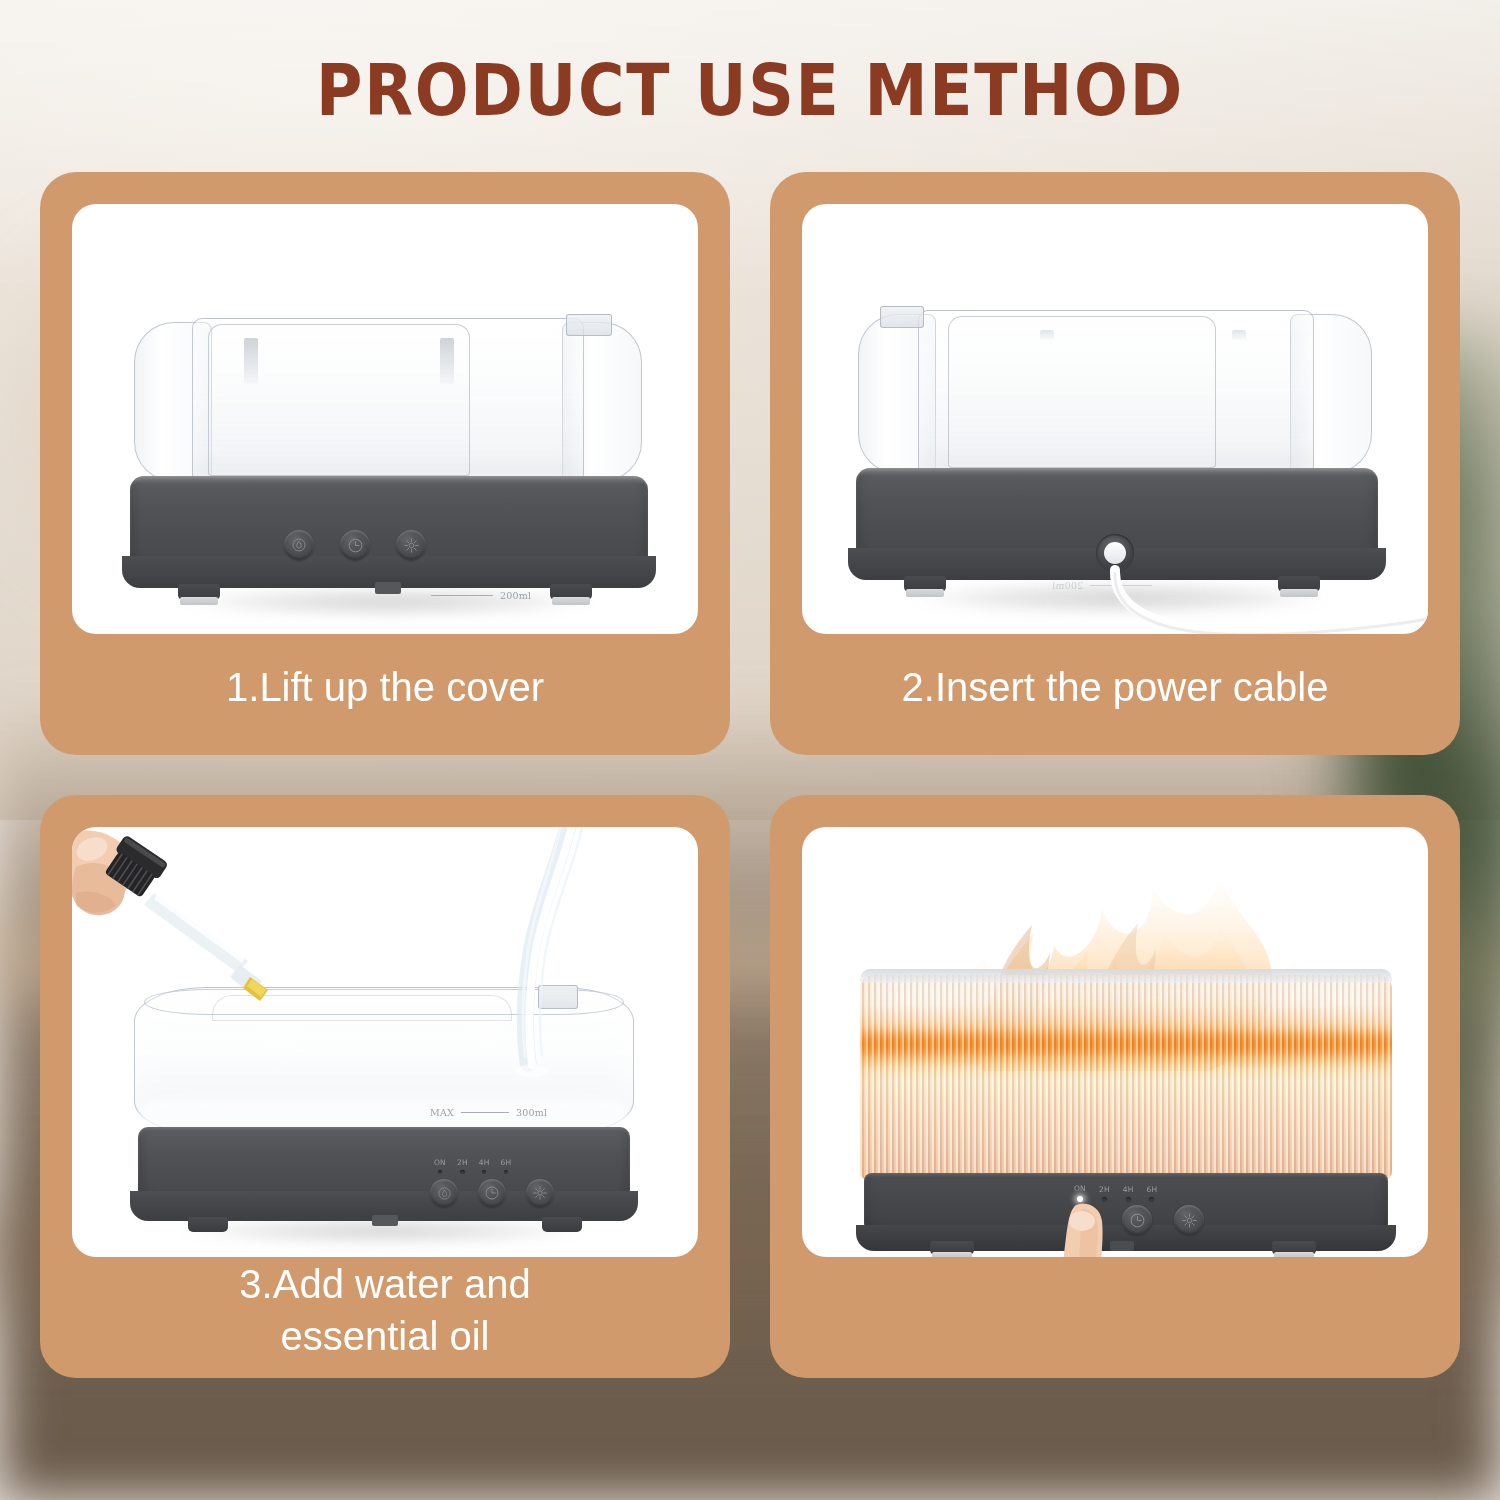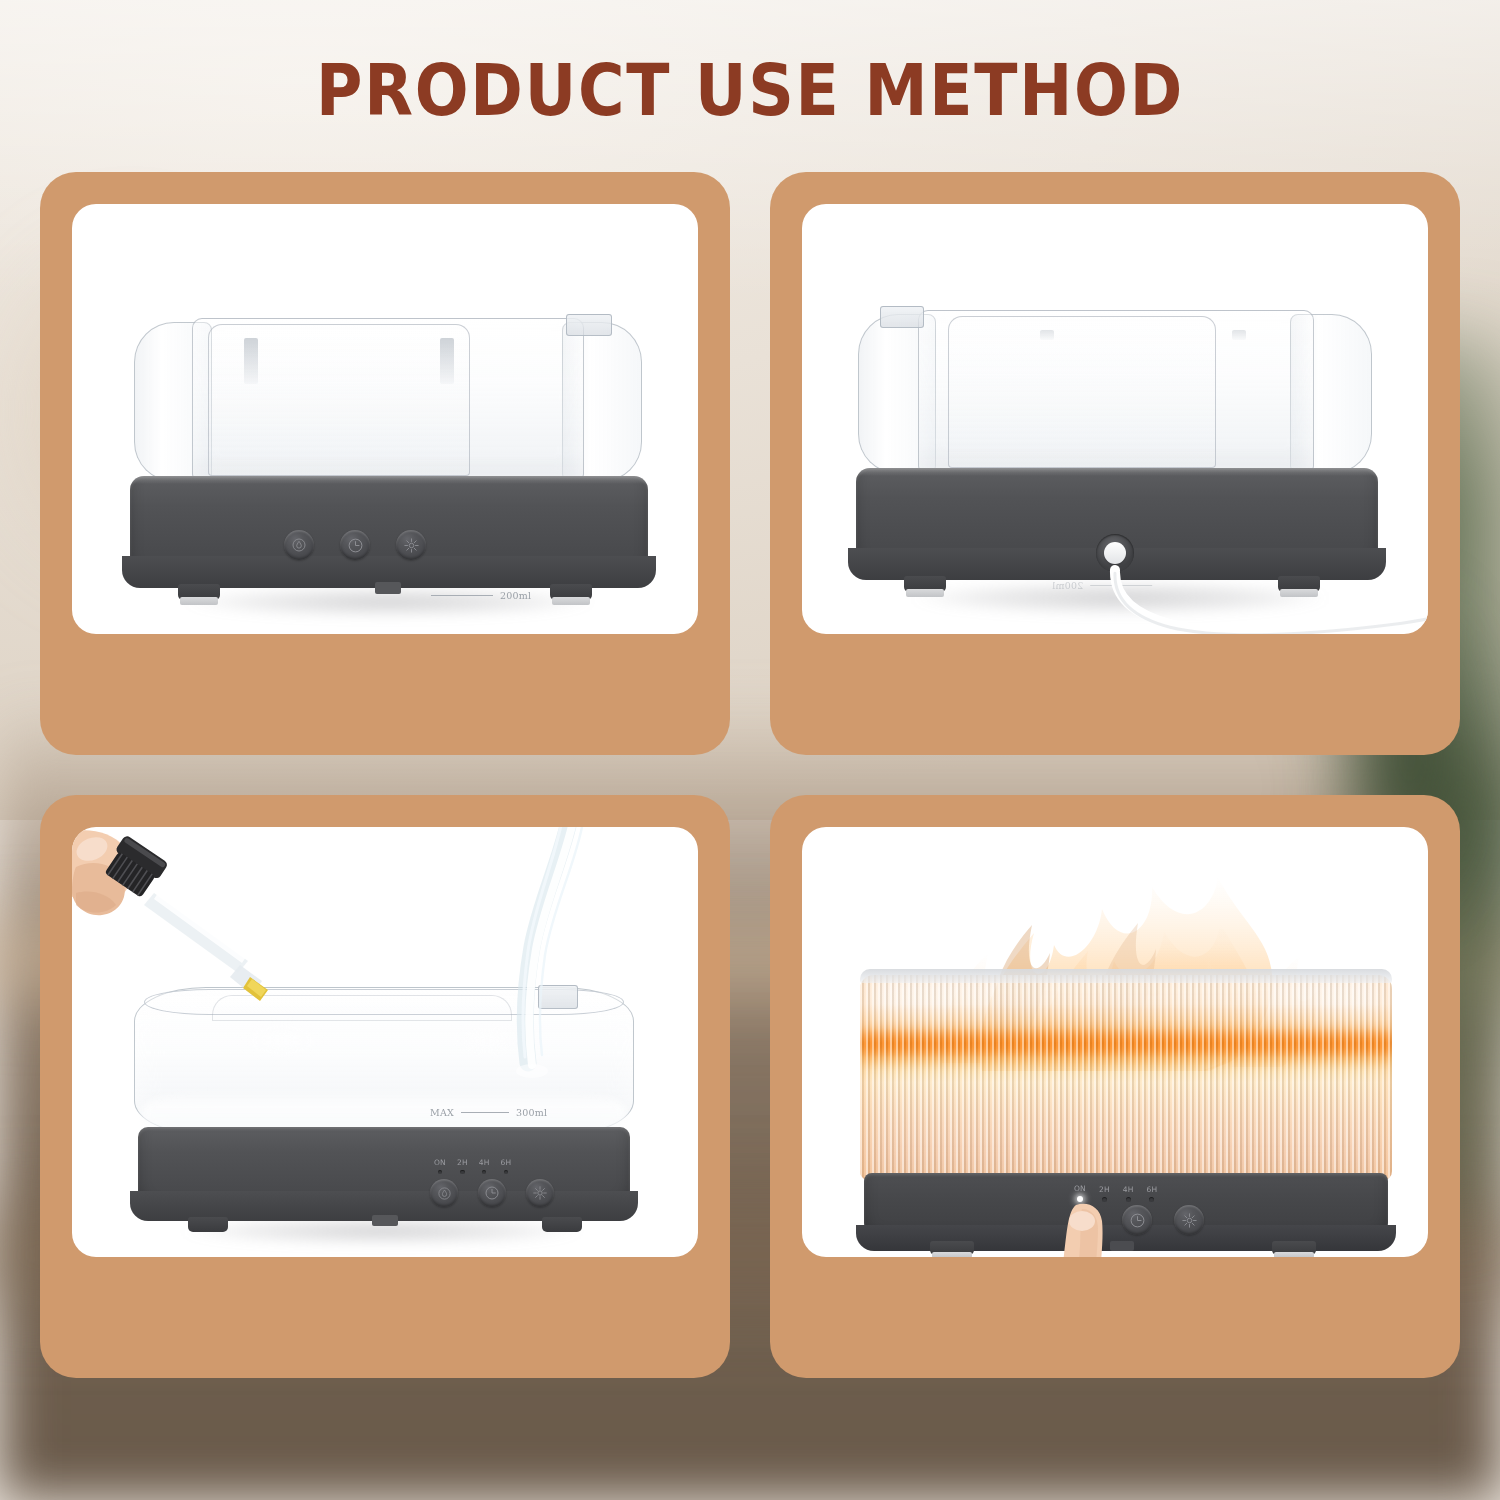--- a/index.html
+++ b/index.html
@@ -375,20 +375,21 @@
           <svg width="17" height="17" viewBox="0 0 24 24">
             <circle cx="12" cy="12" r="3.2" fill="none" stroke="#8d8e93" stroke-width="1.3"></circle>
             <g stroke="#8d8e93" stroke-width="1.3" stroke-linecap="round">
               <path d="M12 2.6V6.4M12 17.6V21.4M2.6 12H6.4M17.6 12H21.4"></path>
               <path d="M5.4 5.4 8.1 8.1M15.9 15.9 18.6 18.6M18.6 5.4 15.9 8.1M8.1 15.9 5.4 18.6"></path>
             </g>
           </svg>
         </div>
       </div>
     </div>
+    <div class="card-caption">1.Lift up the cover</div>
   </div>
 
   <div class="card">
     <div class="card-photo">
 
       <div class="dev dev-shadow" style="left:48px; top:372px; width:540px; height:44px;"></div>
 
       <div class="dev dev-tank-cyl-l" style="left:56px; top:110px; width:78px; height:160px; border-radius:40px 8px 8px 40px;"></div>
       <div class="dev dev-tank-cyl-r" style="left:488px; top:110px; width:82px; height:160px; border-radius:8px 40px 40px 8px;"></div>
       <div class="dev dev-tank" style="left:116px; top:106px; width:396px; height:164px;"></div>
@@ -418,20 +419,21 @@
       <div class="dev dev-foot-pad" style="left:478px; top:385px; width:38px; height:8px;"></div>
 
       <div class="dev cable-port" style="left:294px; top:330px; width:38px; height:38px;">
         <div class="cable-plug" style="width:22px;height:22px;border-radius:50%;"></div>
       </div>
       <svg class="cable-svg" style="left:0; top:0; width:690px; height:430px;" viewBox="0 0 690 430">
         <path d="M313 366 C312 392, 330 410, 368 420 C418 432, 500 429, 600 416 C640 410, 665 404, 690 398" fill="none" stroke="#ffffff" stroke-width="10" stroke-linecap="round"></path>
         <path d="M313 366 C312 392, 330 410, 368 420 C418 432, 500 429, 600 416 C640 410, 665 404, 690 398" fill="none" stroke="#e3e5e8" stroke-width="3" stroke-linecap="round" opacity=".7" transform="translate(0,3.2)"></path>
       </svg>
     </div>
+    <div class="card-caption">2.Insert the power cable</div>
   </div>
 
   <div class="card">
     <div class="card-photo">
 
       <div class="dev dev-shadow" style="left:50px; top:386px; width:520px; height:36px;"></div>
 
       <div class="dev" style="left:62px; top:160px; width:500px; height:148px;
            background:linear-gradient(180deg, rgba(255,255,255,.22) 0%, rgba(246,248,250,.34) 45%, rgba(231,235,240,.6) 100%);
            border:1.6px solid rgba(176,184,192,.78); border-radius:72px/34px;
@@ -531,20 +533,22 @@
           </g>
         </g>
 
         <path d="M92 66 L186 134 L176 146 L82 78z" fill="#e9eef2" opacity=".85"></path>
         <path d="M96 66 L184 130 L180 136 L92 72z" fill="#ffffff" opacity=".85"></path>
         <path d="M178 138 L200 154 L190 168 L168 150z" fill="#e6ebef" opacity=".9"></path>
         <path d="M188 150 L206 163 L198 174 L181 161z" fill="#e2c23a"></path>
         <path d="M190 152 L204 163 L199 170 L185 159z" fill="#f0d65a"></path>
       </svg>
     </div>
+    <div class="card-caption">3.Add water and
+essential oil</div>
   </div>
 
   <div class="card">
     <div class="card-photo">
 
       <svg class="fire-svg" style="left:0; top:-14px; width:690px; height:260px;" viewBox="0 0 690 260">
         <defs>
           <linearGradient id="fg1" x1="0" y1="1" x2="0" y2="0">
             <stop offset="0%" stop-color="#ffb35e" stop-opacity=".95"></stop>
             <stop offset="45%" stop-color="#ffcd90" stop-opacity=".75"></stop>

